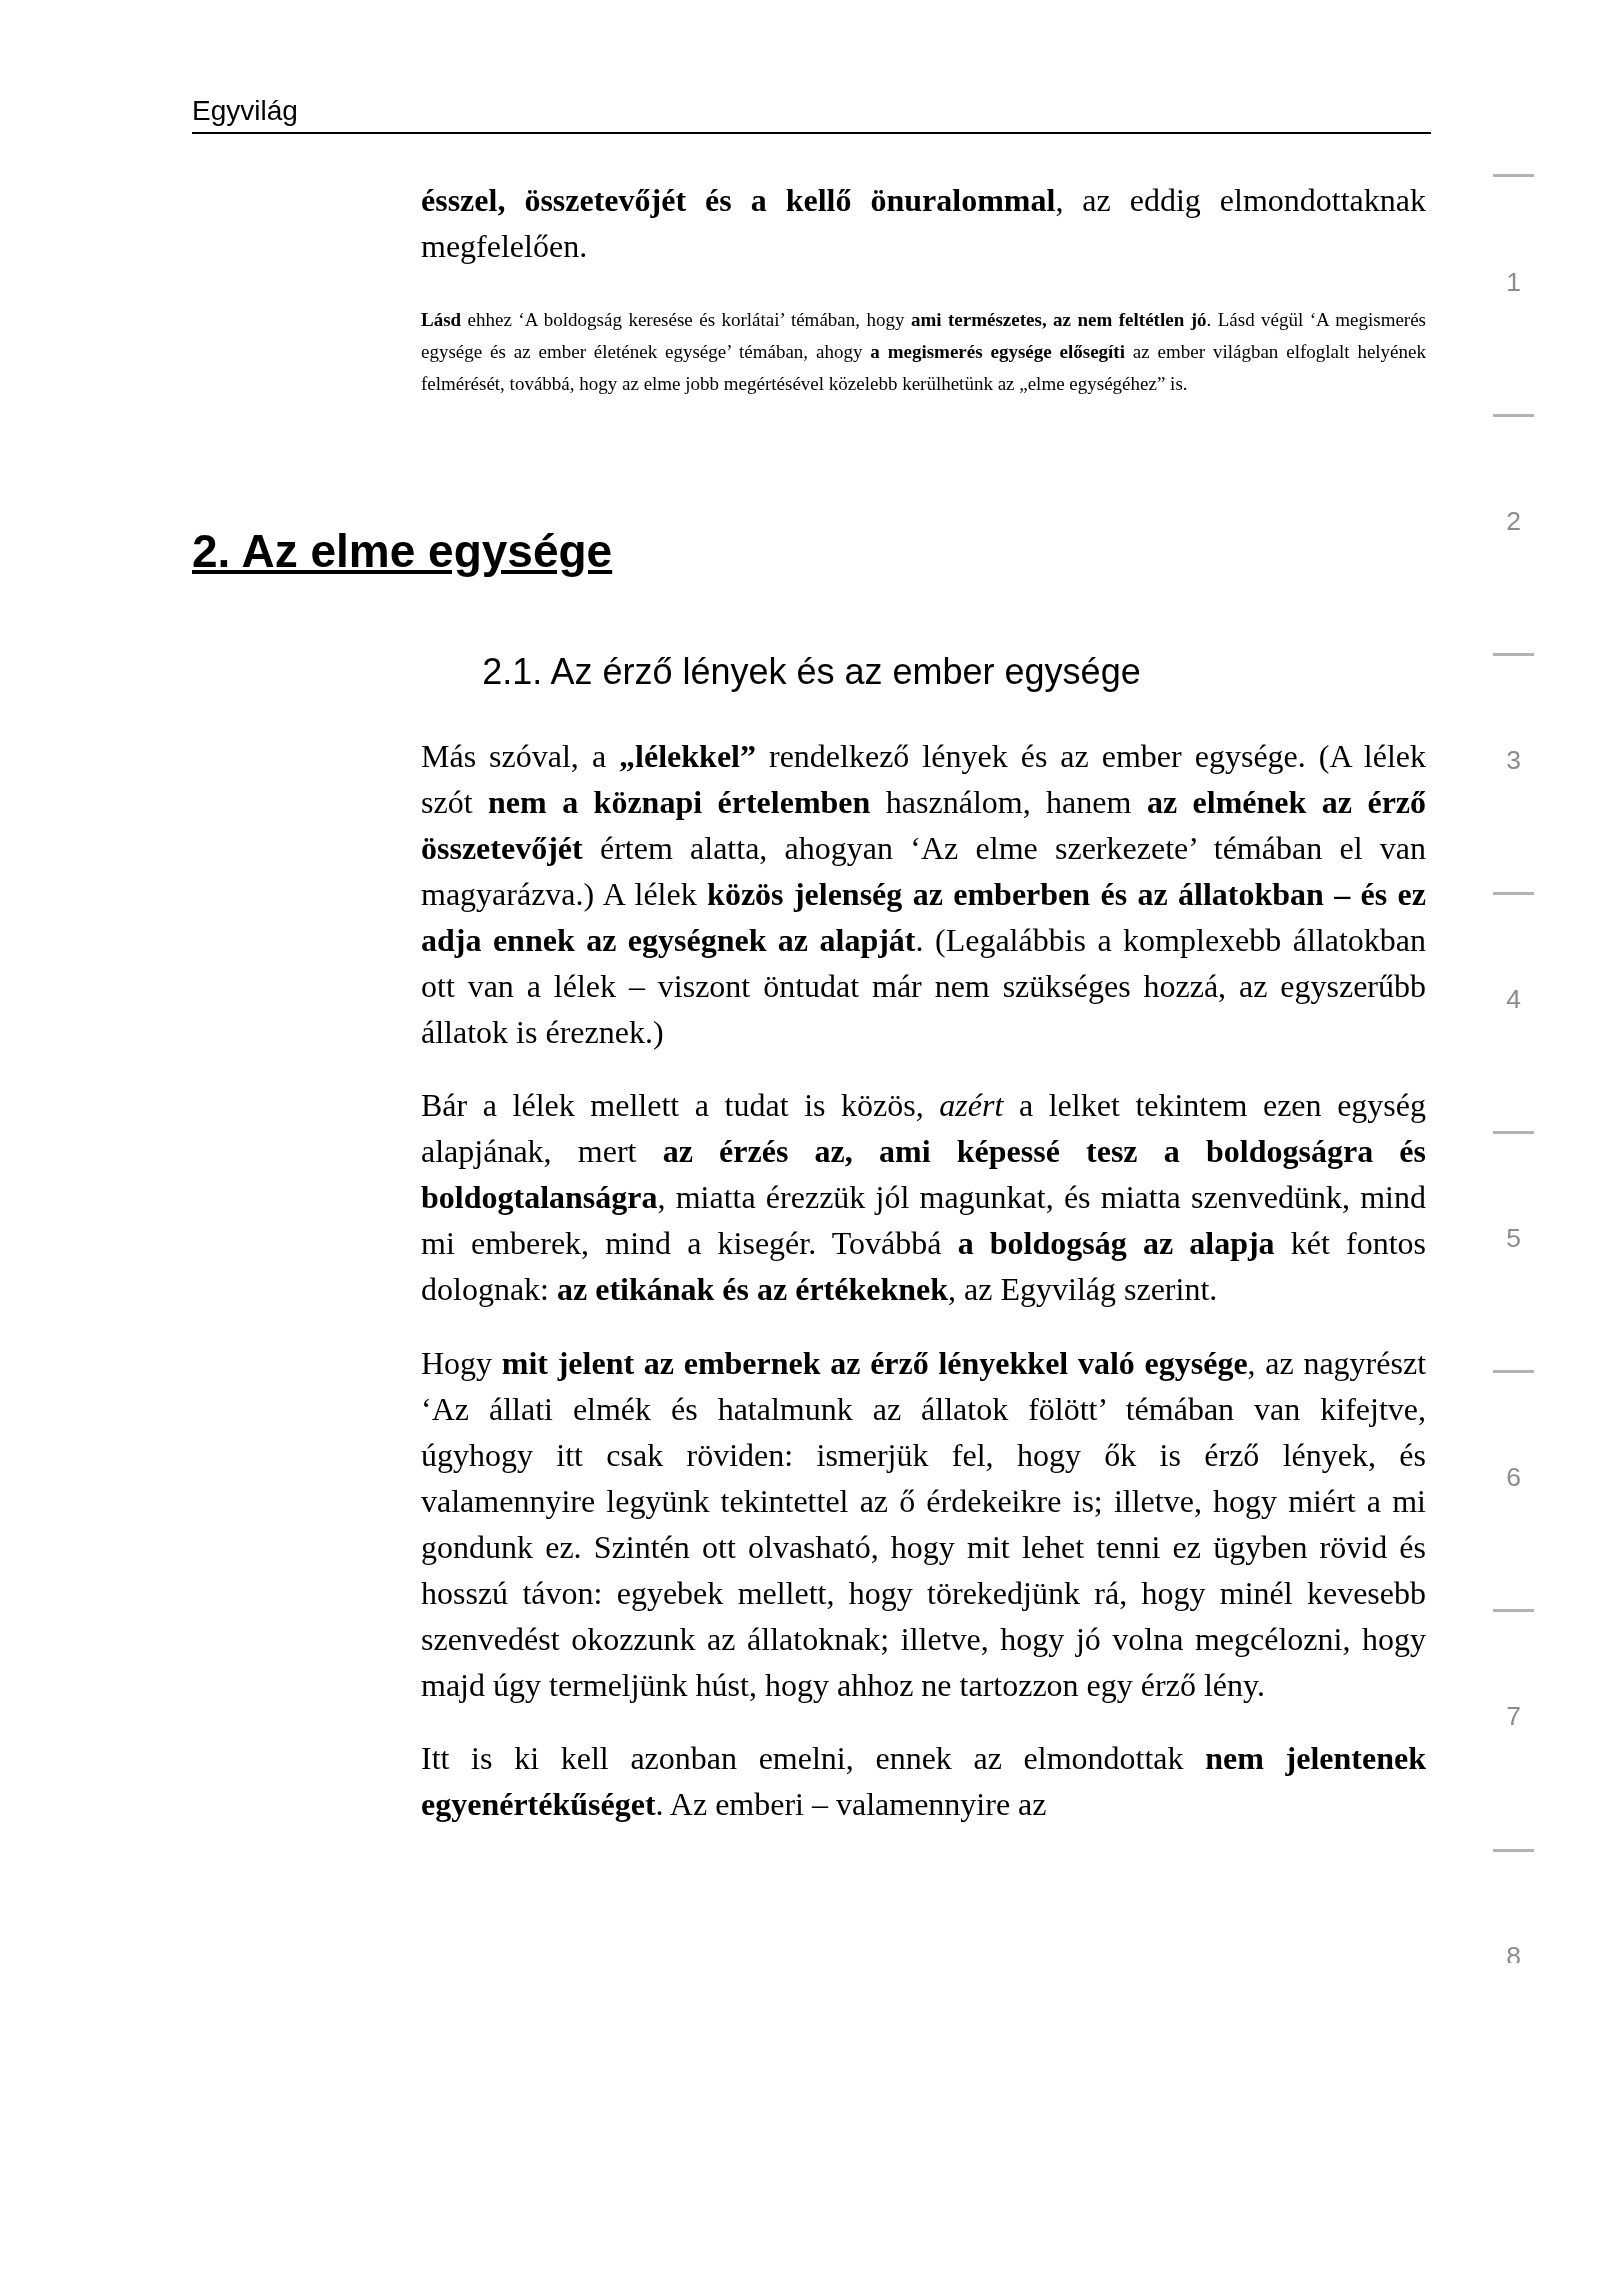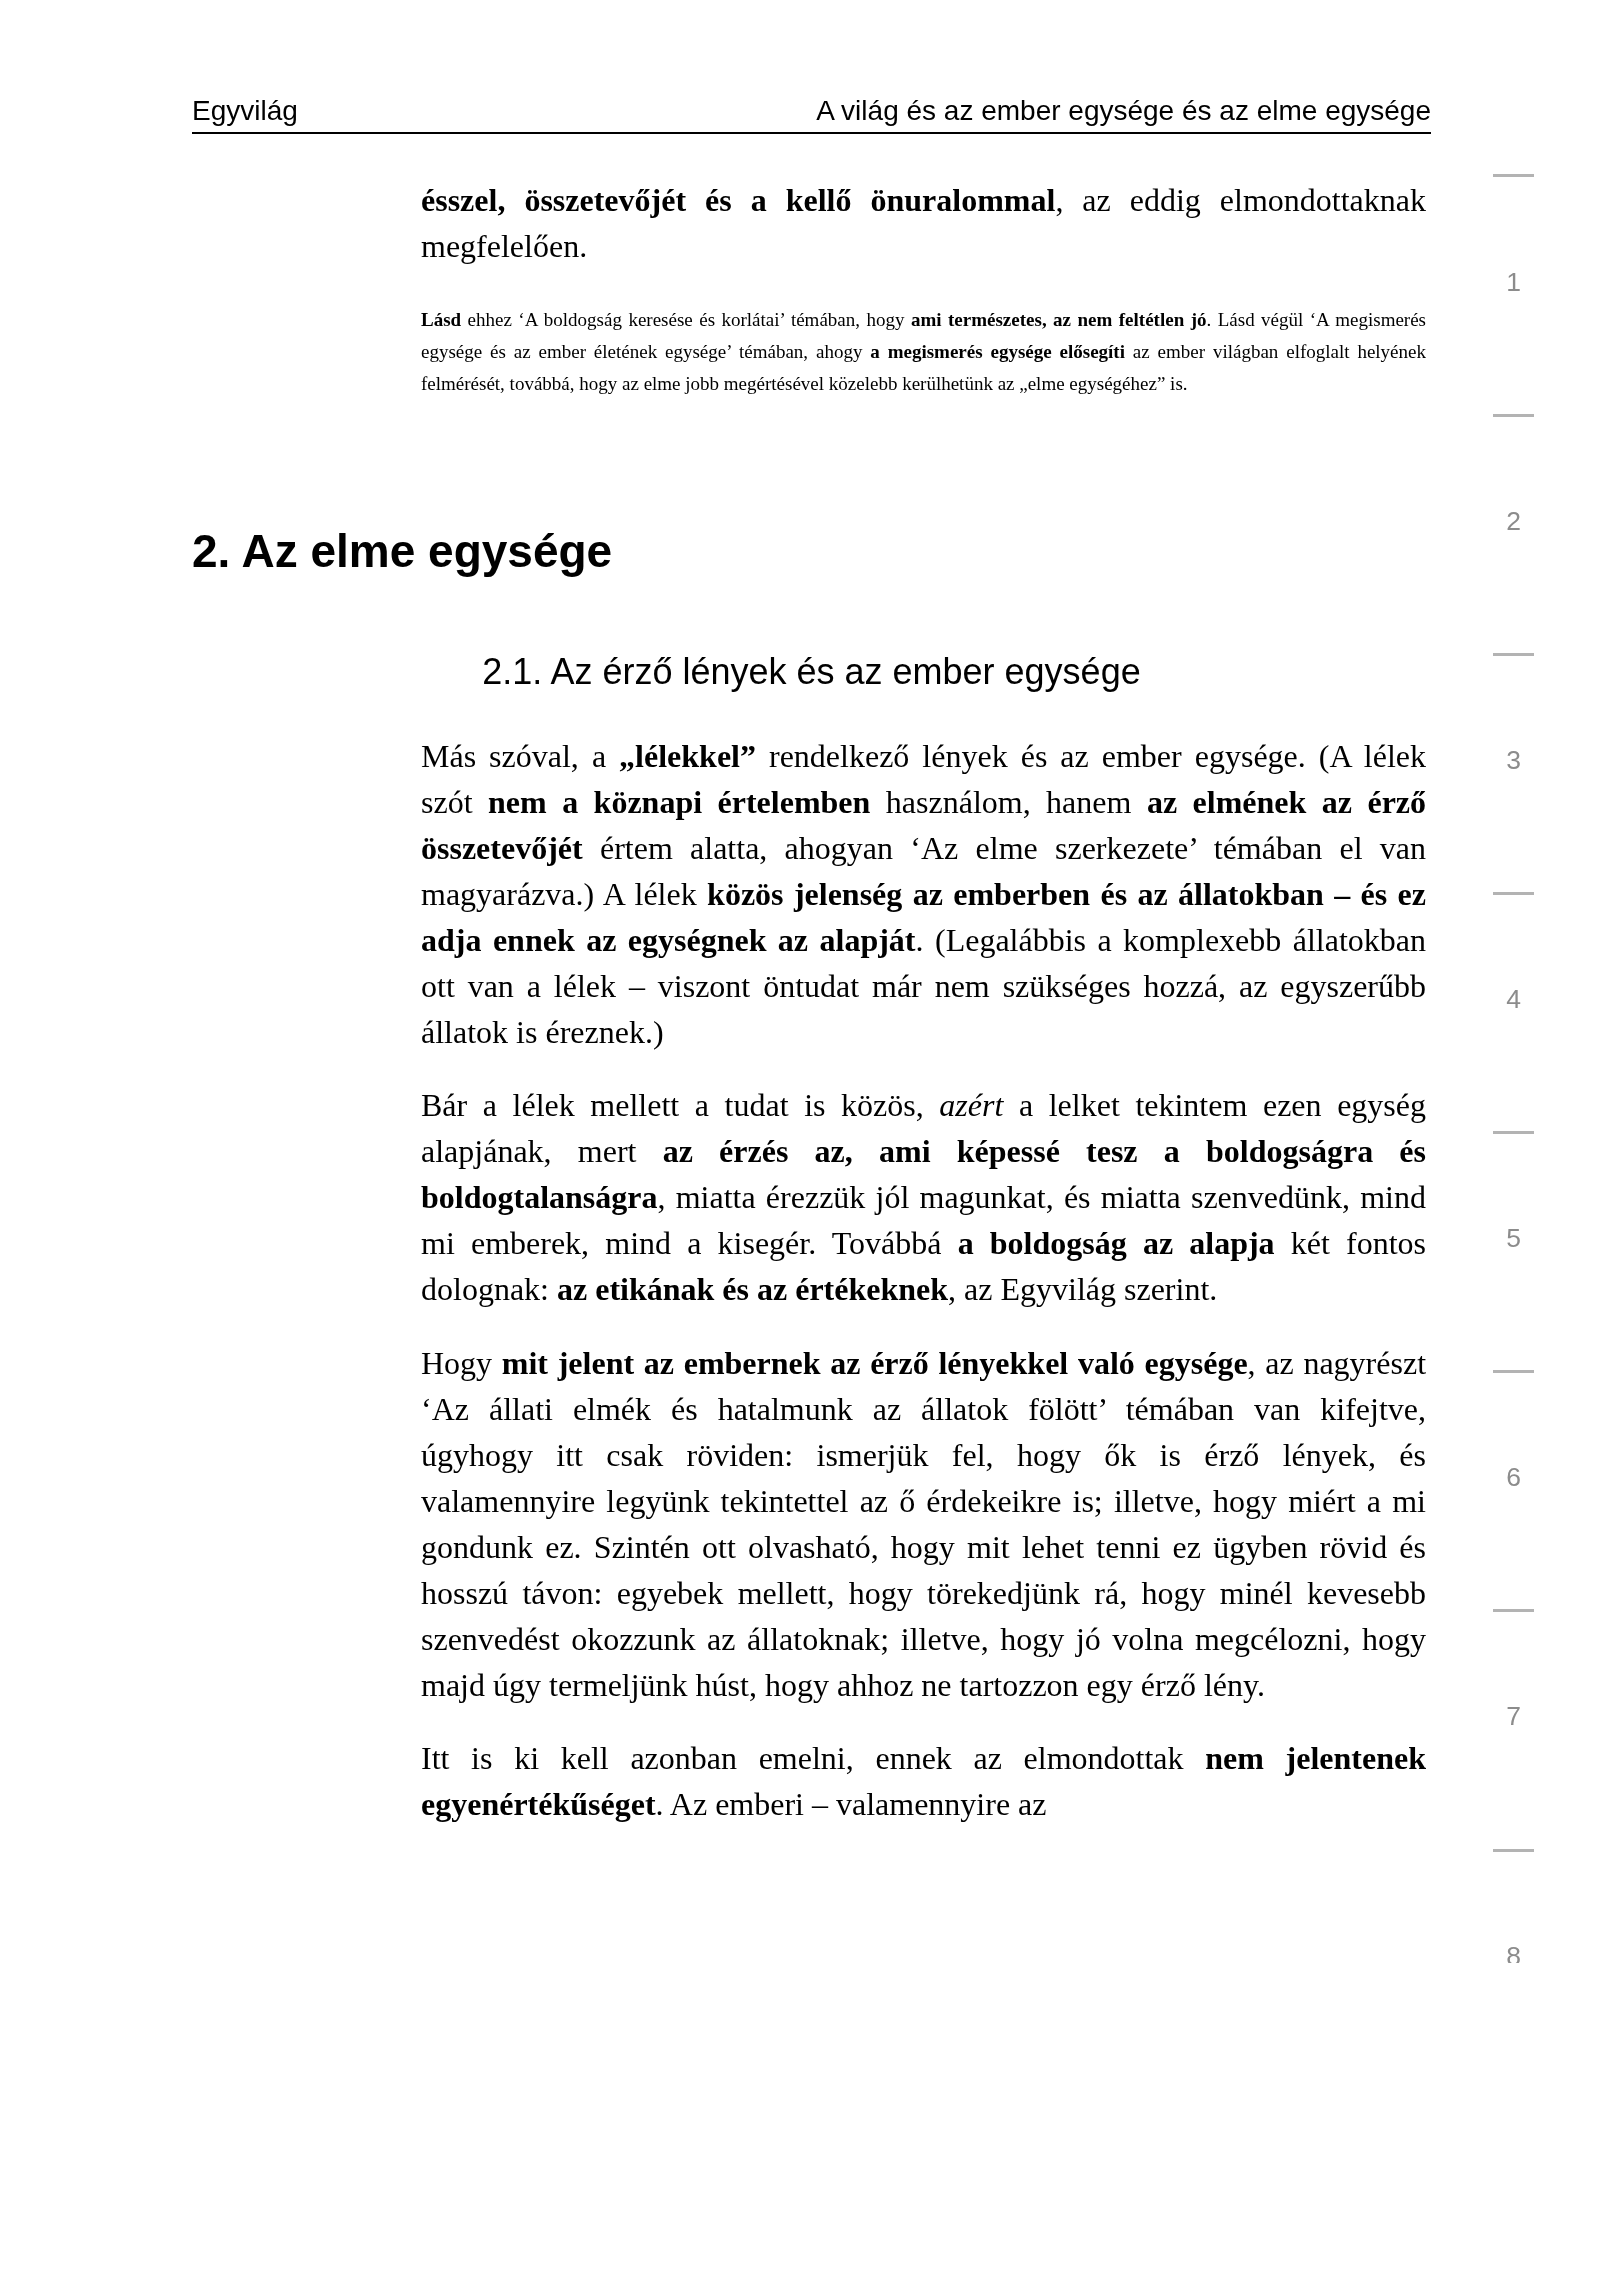--- a/index.html
+++ b/index.html
@@ -43,20 +43,21 @@
     text-align:justify;
     font-size:19px;
     line-height:32px;
   }
   h1.sec{
     margin:125px 190px 0 192px;
     font-family:"Liberation Sans", sans-serif;
     font-weight:bold;
     font-size:46px;
     line-height:1.15;
+    text-decoration:underline;
   }
   h2.subsec{
     margin:73px 190px 41px 192px;
     font-family:"Liberation Sans", sans-serif;
     font-weight:normal;
     font-size:36px;
     line-height:1.15;
     text-align:center;
   }
   
@@ -89,21 +90,20 @@
   b{font-weight:bold;}
   i{}
 </style>
 </head>
 <body>
 
 <div class="page">
 
   <header class="hdr">
     <span>Egyvilág</span>
-    <span>A világ és az ember egysége és az elme egysége</span>
   </header>
 
   <main>
     <p class="body-text intro"><b>ésszel, összetevőjét és a kellő önuralommal</b><span>, az eddig elmondottaknak megfelelően.</span></p>
     <p class="note"><b>Lásd</b><span> ehhez ‘A boldogság keresése és korlátai’ témában, hogy </span><b>ami természetes, az nem feltétlen jó</b><span>. Lásd végül ‘A megismerés egysége és az ember életének egysége’ témában, ahogy </span><b>a megismerés egysége elősegíti</b><span> az ember világban elfoglalt helyének felmérését, továbbá, hogy az elme jobb megértésével közelebb kerülhetünk az „elme egységéhez” is.</span></p>
     <h1 class="sec">2. Az elme egysége</h1>
     <h2 class="subsec">2.1. Az érző lények és az ember egysége</h2>
     <div id="paras">
         <p class="body-text"><span>Más szóval, a </span><b>„lélekkel”</b><span> rendelkező lények és az ember egysége. (A lélek szót </span><b>nem a köznapi értelemben</b><span> használom, hanem </span><b>az elmének az érző összetevőjét</b><span> értem alatta, ahogyan ‘Az elme szerkezete’ témában el van magyarázva.) A lélek </span><b>közös jelenség az emberben és az állatokban – és ez adja ennek az egységnek az alapját</b><span>. (Legalábbis a komplexebb állatokban ott van a lélek – viszont öntudat már nem szükséges hozzá, az egyszerűbb állatok is éreznek.)</span></p>
         <p class="body-text"><span>Bár a lélek mellett a tudat is közös, </span><i>azért</i><span> a lelket tekintem ezen egység alapjának, mert </span><b>az érzés az, ami képessé tesz a boldogságra és boldogtalanságra</b><span>, miatta érezzük jól magunkat, és miatta szenvedünk, mind mi emberek, mind a kisegér. Továbbá </span><b>a boldogság az alapja</b><span> két fontos dolognak: </span><b>az etikának és az értékeknek</b><span>, az Egyvilág szerint.</span></p>

